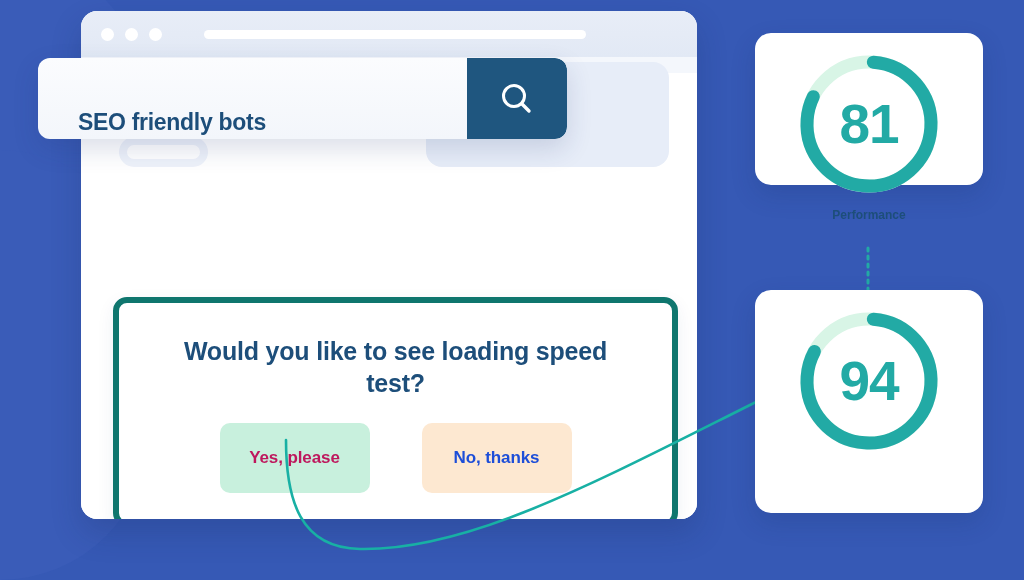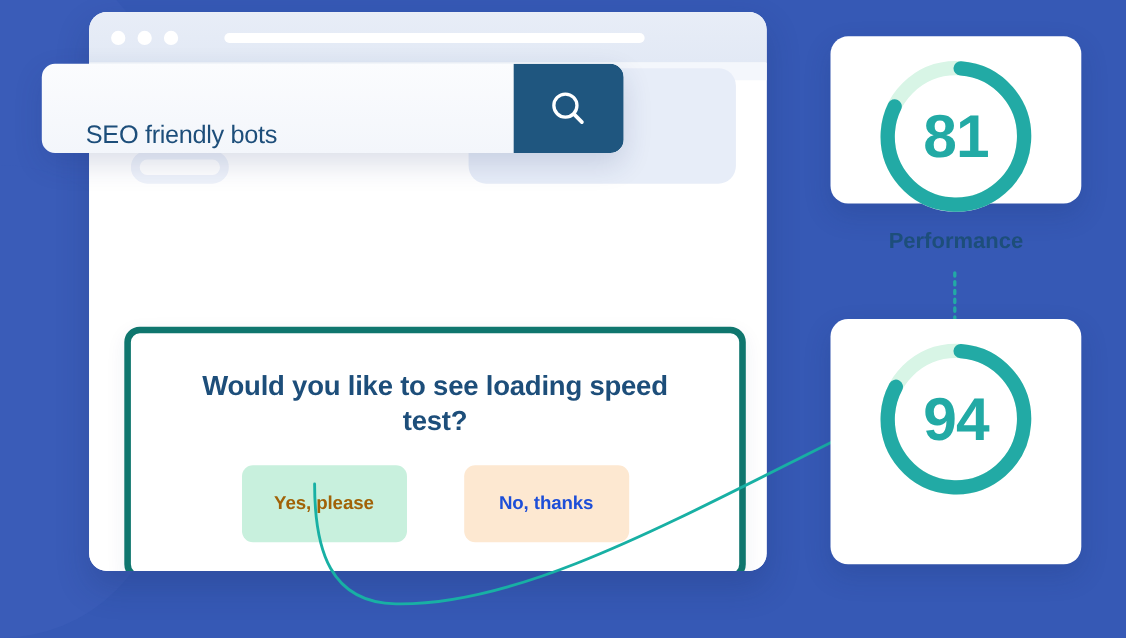--- a/index.html
+++ b/index.html
@@ -157,21 +157,21 @@
     width: 150px;
     height: 70px;
     font-family: "Liberation Sans", sans-serif;
     font-size: 17px;
     font-weight: bold;
     cursor: pointer;
     letter-spacing: -0.1px;
   }
   .btn-yes {
     background: #c8f0dd;
-    color: #a16207;
+    color: #be185d;
   }
   .btn-no {
     background: #fde8d1;
     color: #1d4ed8;
   }
 
   
   .searchbar {
     position: absolute;
     left: 38px;
@@ -185,21 +185,21 @@
     align-items: center;
     overflow: hidden;
   }
   .search-input {
     flex: 1;
     border: none;
     outline: none;
     background: transparent;
     font-family: "Liberation Sans", sans-serif;
     font-size: 23px;
-    font-weight: normal;
+    font-weight: bold;
     color: #1d4e7a;
     padding-left: 40px;
     letter-spacing: -0.3px;
     margin-top: 48px;
   }
   .search-btn {
     width: 100px;
     height: 81px;
     background: #1f567f;
     border: none;
@@ -238,21 +238,21 @@
     align-items: center;
     justify-content: center;
     font-size: 55px;
     font-weight: bold;
     color: #22aaa5;
     letter-spacing: -1px;
   }
   .card-label {
     text-align: center;
     margin-top: 8px;
-    font-size: 20px;
+    font-size: 12px;
     font-weight: bold;
     color: #1d4e7a;
   }
 
   
   .connector-svg {
     position: absolute;
     left: 0;
     top: 0;
     width: 1024px;

